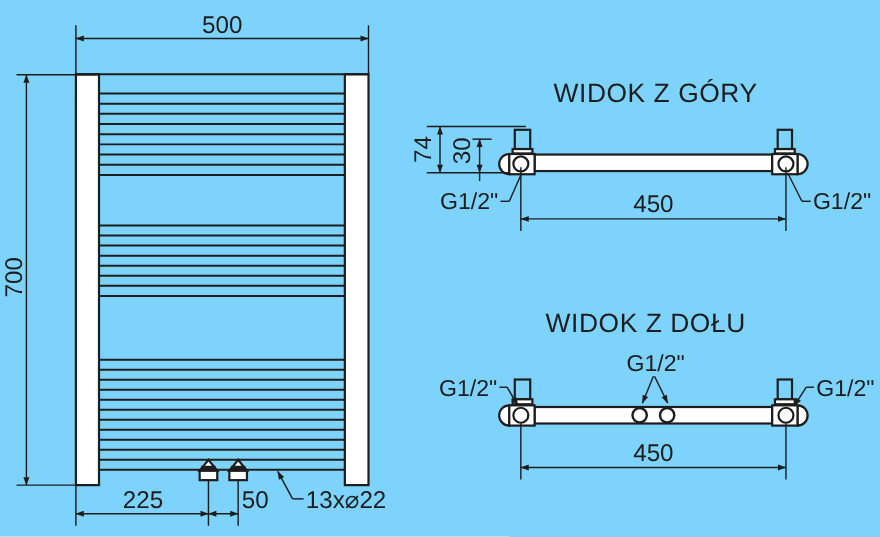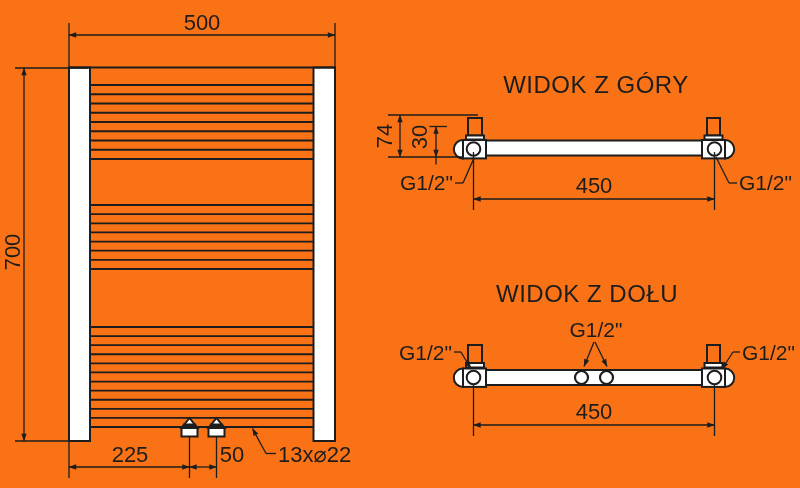--- a/index.html
+++ b/index.html
@@ -1,16 +1,16 @@
 <!DOCTYPE html>
 <html><head>
 <meta charset="utf-8">
 <style>
   html,body{margin:0;padding:0;background:#ffffff;}
-  .stage{position:relative;width:800px;height:488px;background:#f97316;overflow:hidden;
+  .stage{position:relative;width:800px;height:488px;background:#7dd3fc;overflow:hidden;
          font-family:"Liberation Sans",sans-serif;}
   svg text{font-family:"Liberation Sans",sans-serif;fill:#1d1d1d;}
   .dimtxt{font-size:22px;}
   .thrtxt{font-size:21px;}
   .title{font-size:24px;letter-spacing:0.5px;}
   .obj{stroke:#1d1d1d;stroke-width:2;fill:none;}
   .objfill{stroke:#1d1d1d;stroke-width:2;fill:#ffffff;}
   .thin{stroke:#1d1d1d;stroke-width:1.3;fill:none;}
   .rung line{stroke:#1d1d1d;stroke-width:1.8;}
   .blk{fill:#1d1d1d;stroke:none;}

